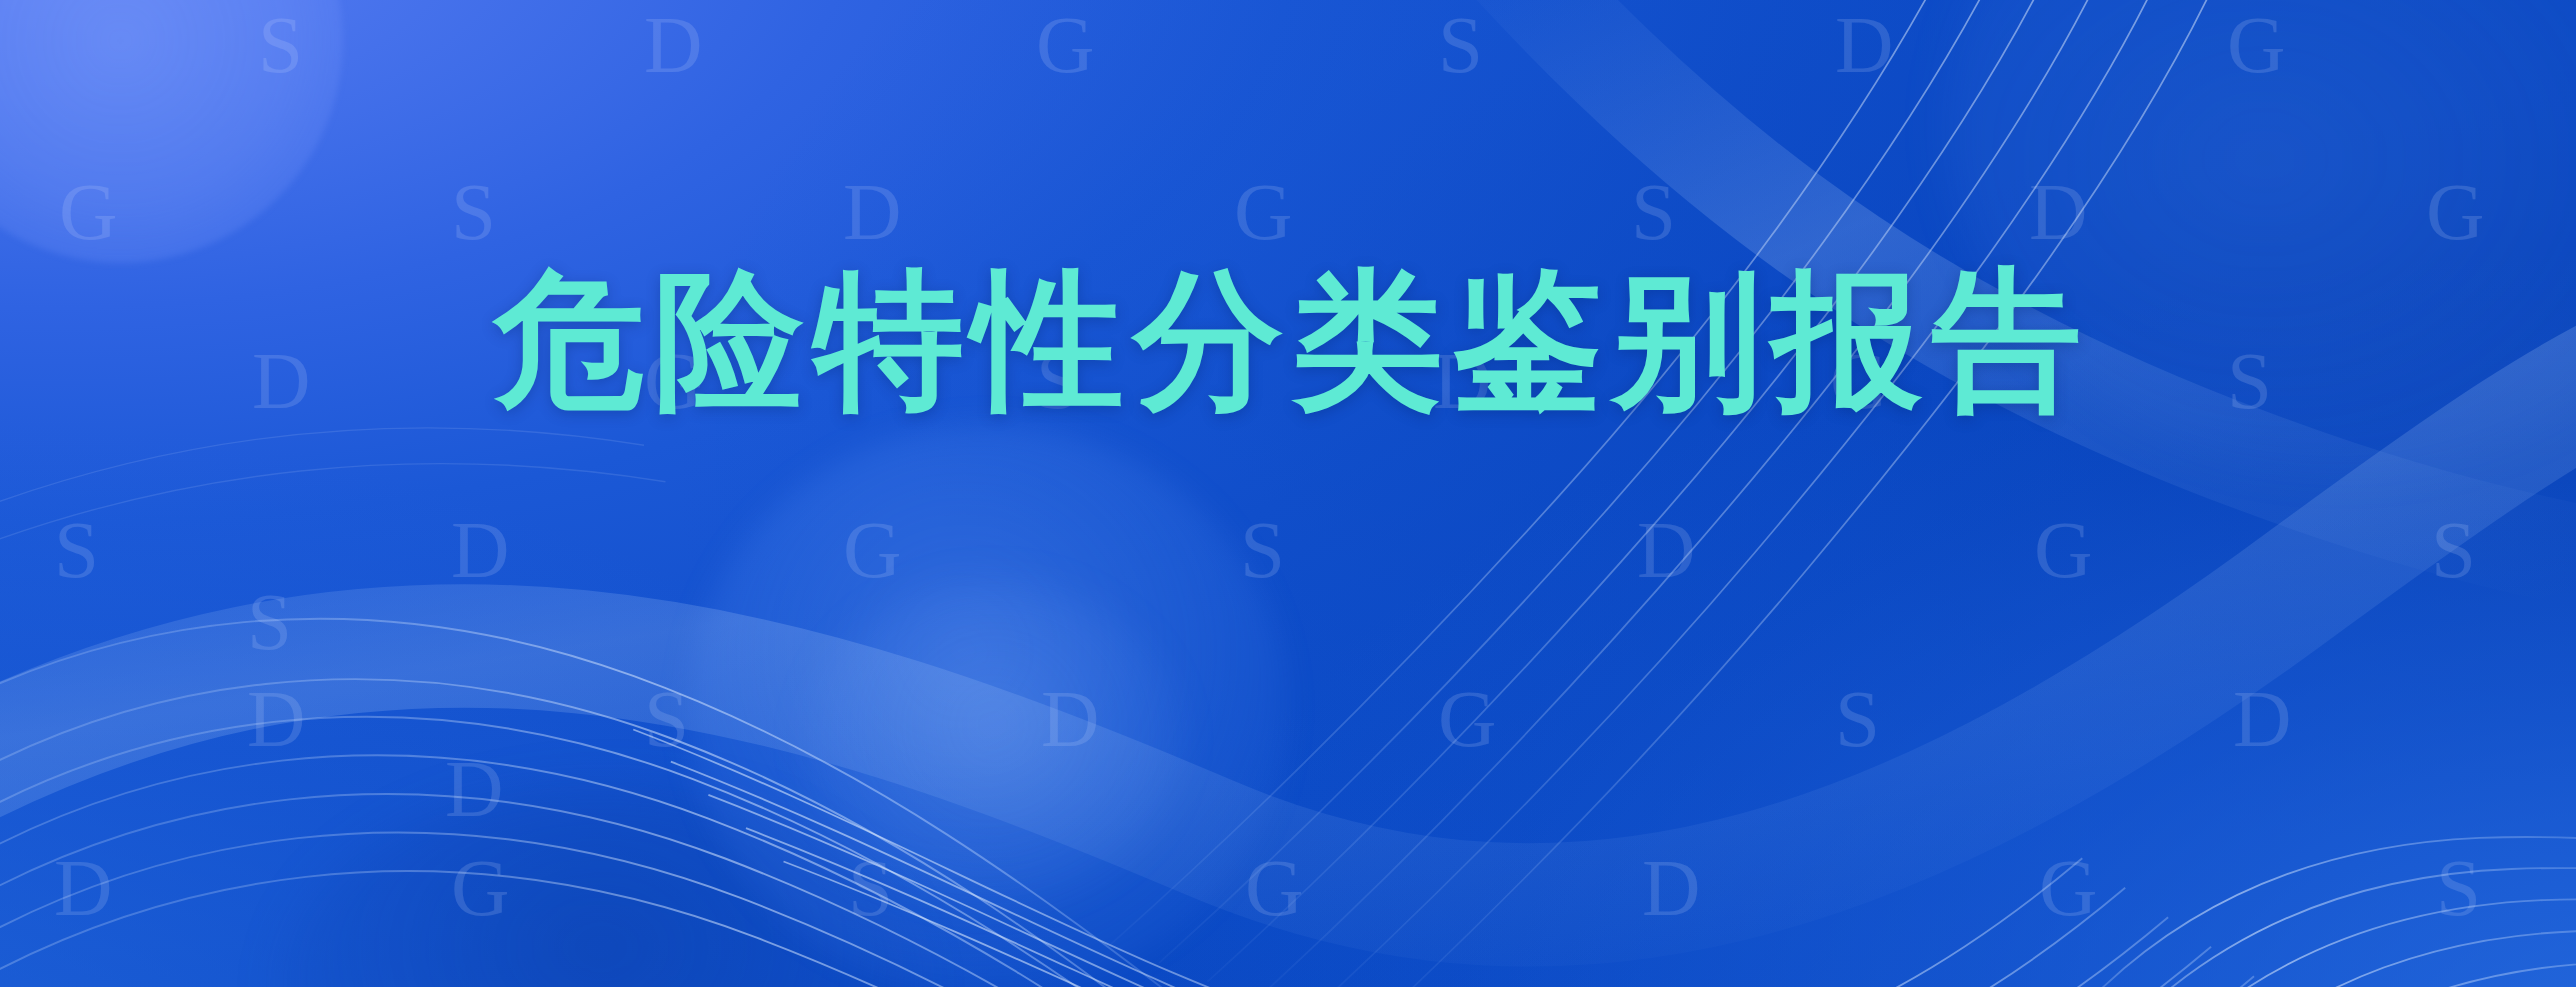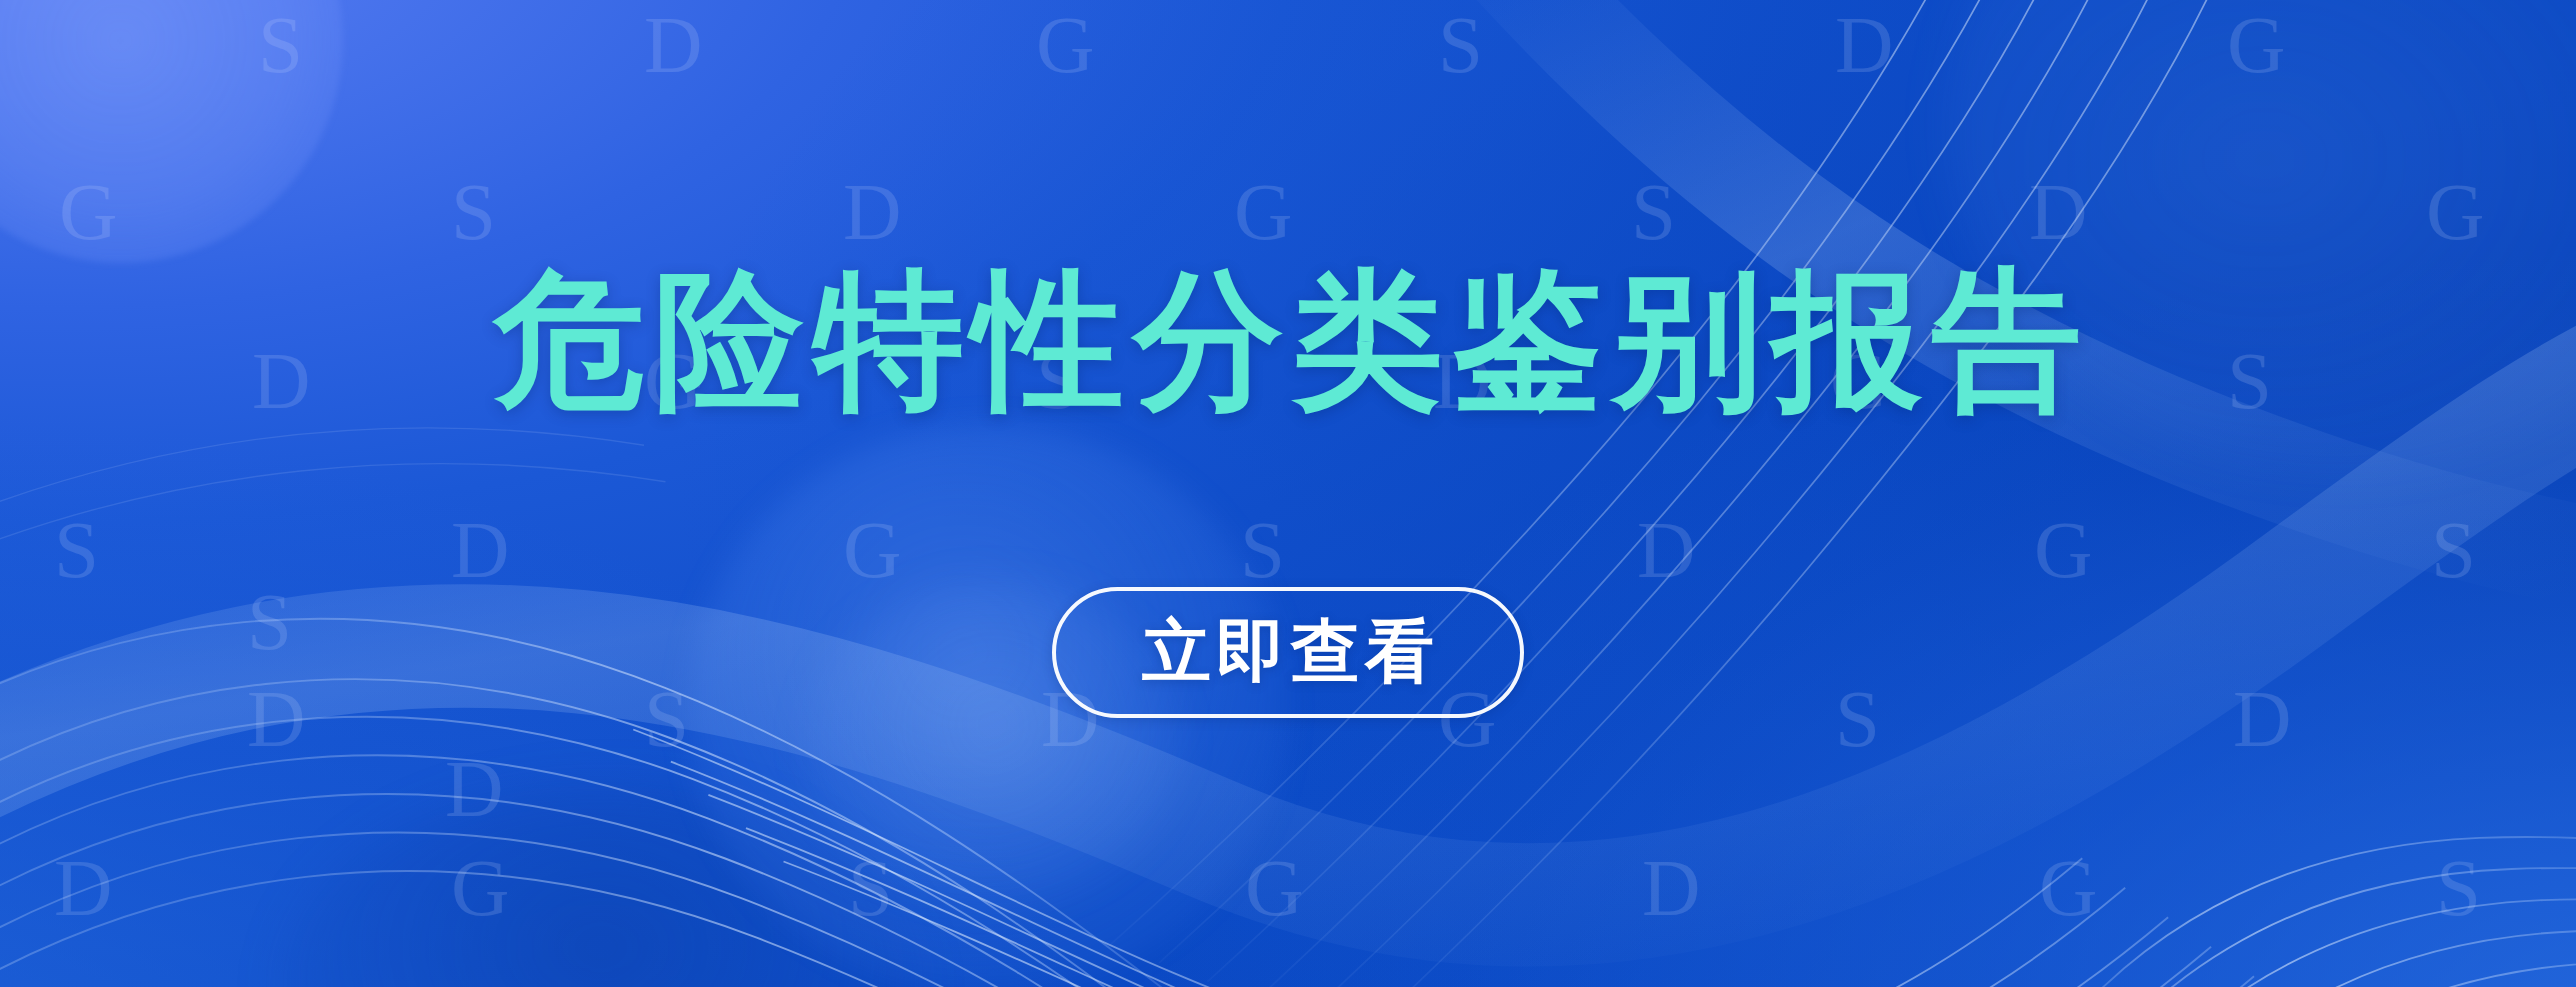--- a/index.html
+++ b/index.html
@@ -303,19 +303,16 @@
       <g fill="none" stroke="#cfe2ff" stroke-opacity="0.13" stroke-width="2.6">
         <path d="M -120 980 C 320 800 760 760 1200 830"></path>
         <path d="M -120 1050 C 330 866 790 826 1240 898"></path>
       </g>
     </svg>
   </div>
 
   <div class="content">
     <div class="headline">危险特性分类鉴别报告</div>
 
-    <div class="cta-wrap">
-      <div class="cta">立即查看</div>
-    </div>
   </div>
 
 </div>
 
 
 </body></html>

